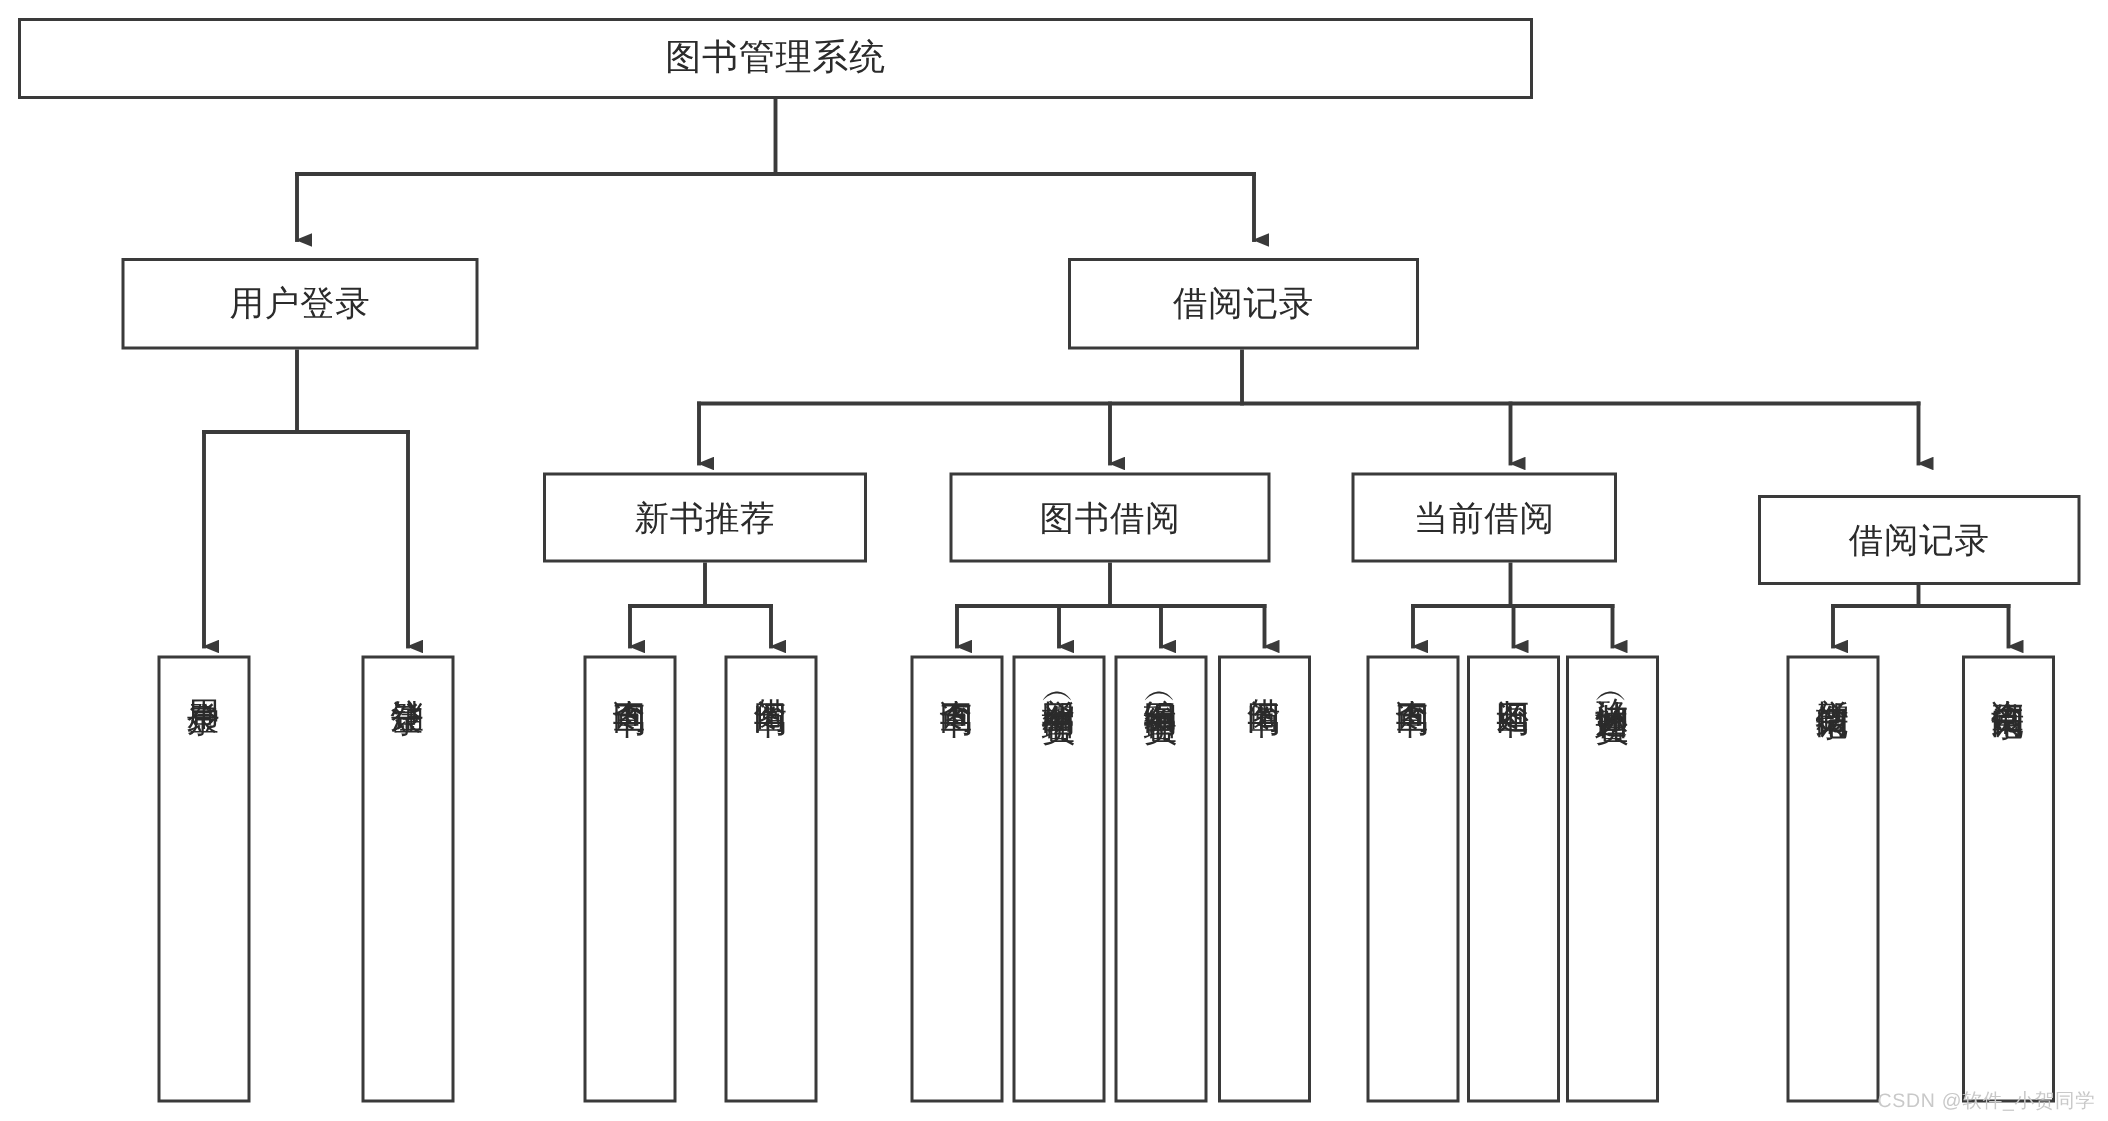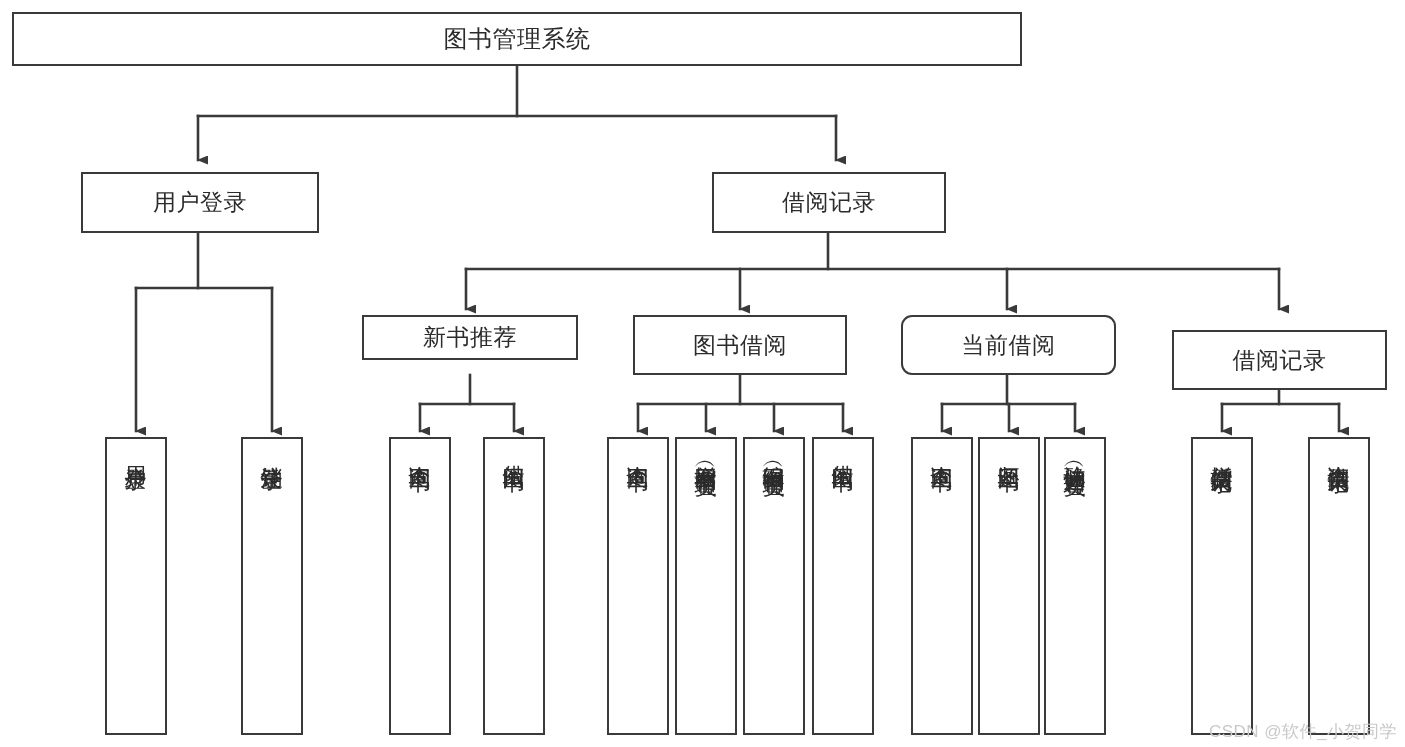--- a/index.html
+++ b/index.html
@@ -64,21 +64,21 @@
     font-size: 22px;
     line-height: 1.05;
     letter-spacing: 1.5px;
     white-space: normal;
     max-height: 100%;
   }
   #watermark {
     position: absolute;
     right: 8px;
     bottom: 4px;
-    font-size: 17px;
+    font-size: 13px;
     color: #c9c9c9;
     letter-spacing: 0.5px;
     z-index: 5;
     white-space: nowrap;
   }
 </style>
 </head>
 <body>
 
 <div id="diagram-canvas">
@@ -138,29 +138,29 @@
   </div>
 
   <div class="node horizontal" style="left:81px; top:172px; width:238px; height:61px;">
     <span class="node-label">用户登录</span>
   </div>
 
   <div class="node horizontal" style="left:712px; top:172px; width:234px; height:61px;">
     <span class="node-label">借阅记录</span>
   </div>
 
-  <div class="node horizontal" style="left:362px; top:315px; width:216px; height:45px;">
+  <div class="node horizontal" style="left:362px; top:315px; width:216px; height:60px;">
     <span class="node-label">新书推荐</span>
   </div>
 
   <div class="node horizontal" style="left:633px; top:315px; width:214px; height:60px;">
     <span class="node-label">图书借阅</span>
   </div>
 
-  <div class="node horizontal" style="left:901px; top:315px; width:215px; height:60px;border-radius:11px;">
+  <div class="node horizontal" style="left:901px; top:315px; width:177px; height:60px;">
     <span class="node-label">当前借阅</span>
   </div>
 
   <div class="node horizontal" style="left:1172px; top:330px; width:215px; height:60px;">
     <span class="node-label">借阅记录</span>
   </div>
 
   <div class="node vertical" style="left:105px; top:437px; width:62px; height:298px;">
     <span class="node-label">用户登录</span>
   </div>

